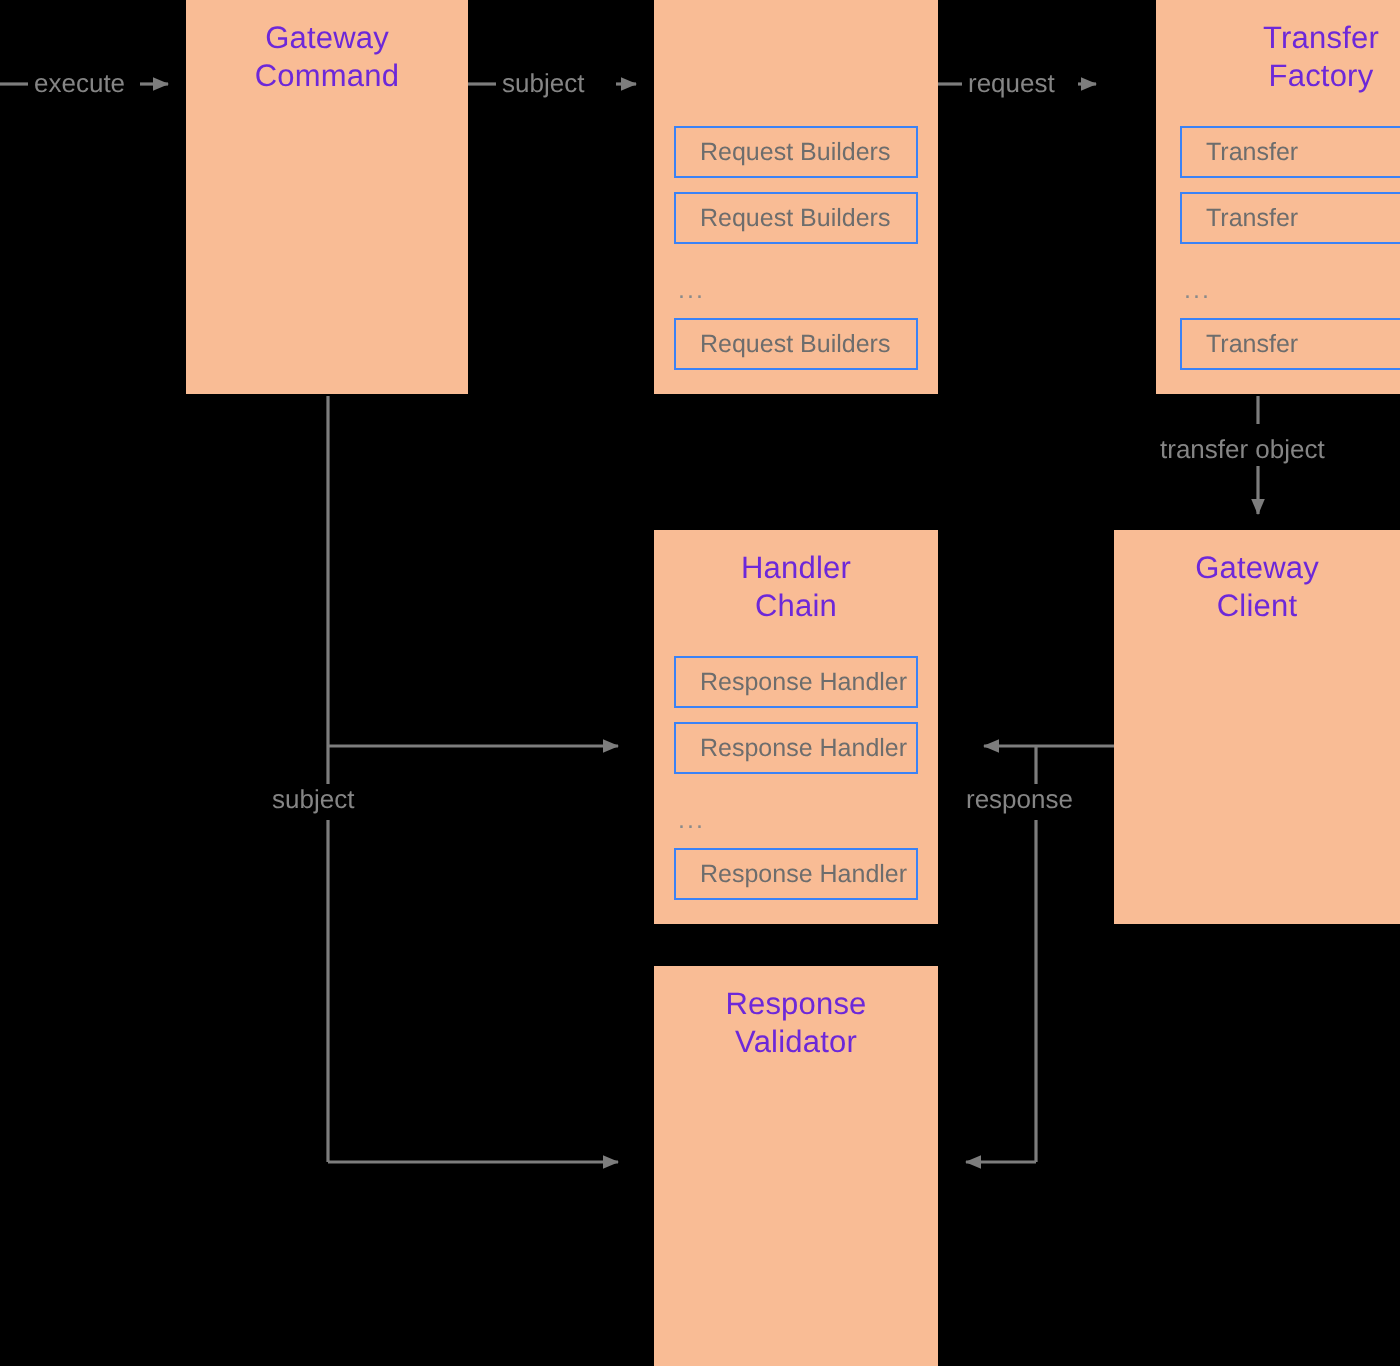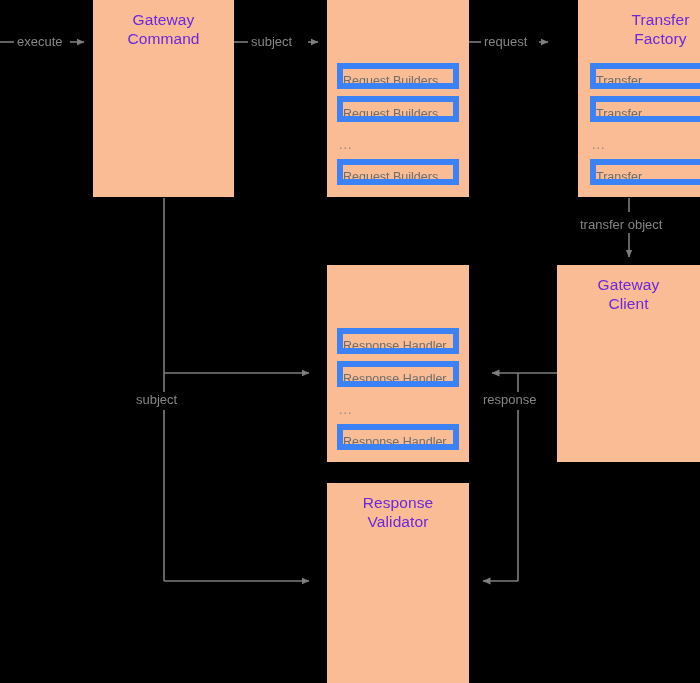--- a/index.html
+++ b/index.html
@@ -30,27 +30,27 @@
     text-align: center;
     color: #6d28d9;
     font-size: 15.5px;
     line-height: 19px;
     white-space: pre-line;
     letter-spacing: 0.1px;
   }
   .item {
     position: absolute;
     box-sizing: border-box;
-    border: 6px solid #3b82f6;
+    border: 1px solid #3b82f6;
     background: #f9bc95;
     color: #6d6d6d;
     font-size: 12.5px;
     line-height: 24px;
     height: 26px;
-    padding-left: 0;
+    padding-left: 12px;
     white-space: nowrap;
     overflow: hidden;
   }
   .ellipsis {
     position: absolute;
     color: #8a8a8a;
     font-size: 12.5px;
     line-height: 12px;
     letter-spacing: 1px;
   }
@@ -144,20 +144,22 @@
   <div class="node" style="left:578px; top:0px; width:165px; height:197px;">
     <div class="node-title">Transfer
 Factory</div>
     <div class="item" style="left:12px; top:63px; width:122px;">Transfer</div>
     <div class="item" style="left:12px; top:96px; width:122px;">Transfer</div>
     <div class="ellipsis" style="left:14px; top:139px;">...</div>
     <div class="item" style="left:12px; top:159px; width:122px;">Transfer</div>
   </div>
 
   <div class="node" style="left:327px; top:265px; width:142px; height:197px;">
+    <div class="node-title">Handler
+Chain</div>
     <div class="item" style="left:10px; top:63px; width:122px;">Response Handler</div>
     <div class="item" style="left:10px; top:96px; width:122px;">Response Handler</div>
     <div class="ellipsis" style="left:12px; top:139px;">...</div>
     <div class="item" style="left:10px; top:159px; width:122px;">Response Handler</div>
   </div>
 
   <div class="node" style="left:557px; top:265px; width:143px; height:197px;">
     <div class="node-title">Gateway
 Client</div>
   </div>

